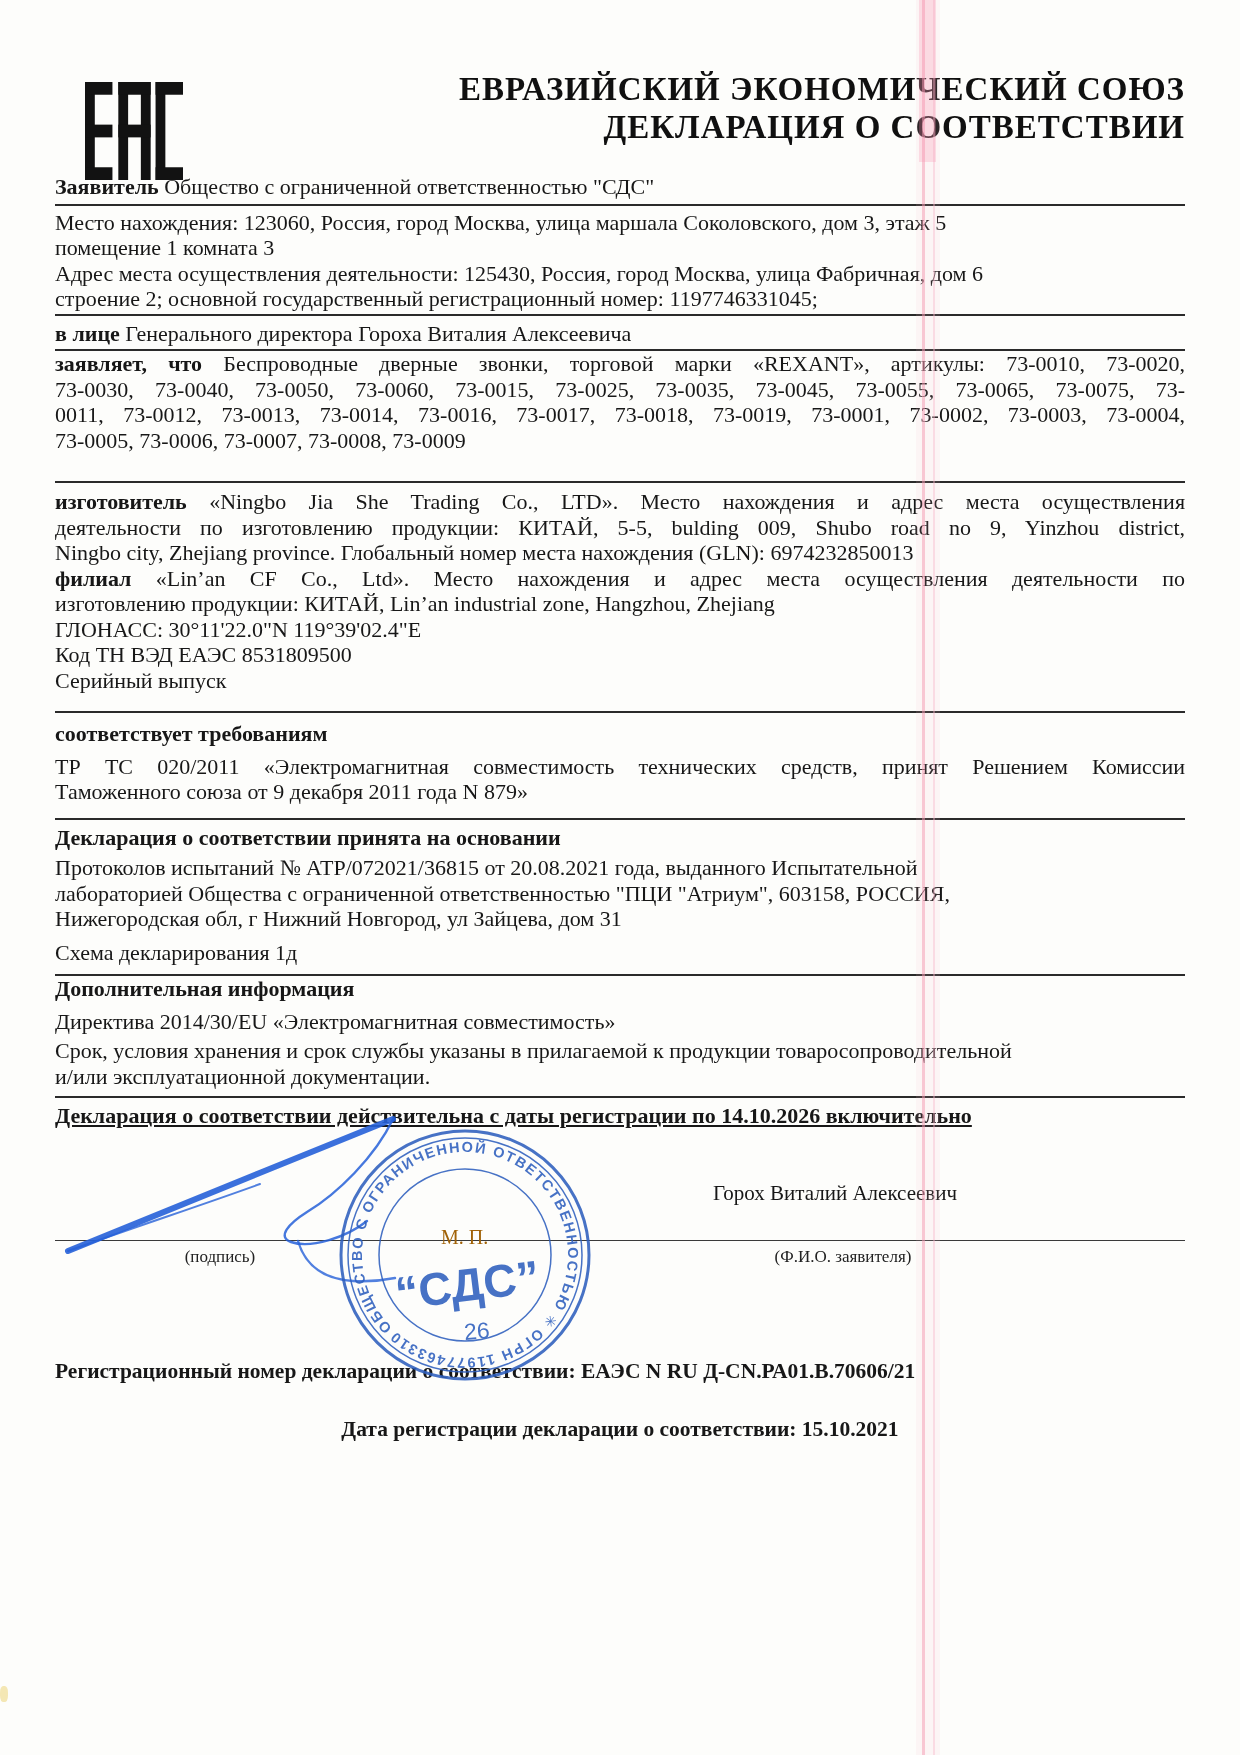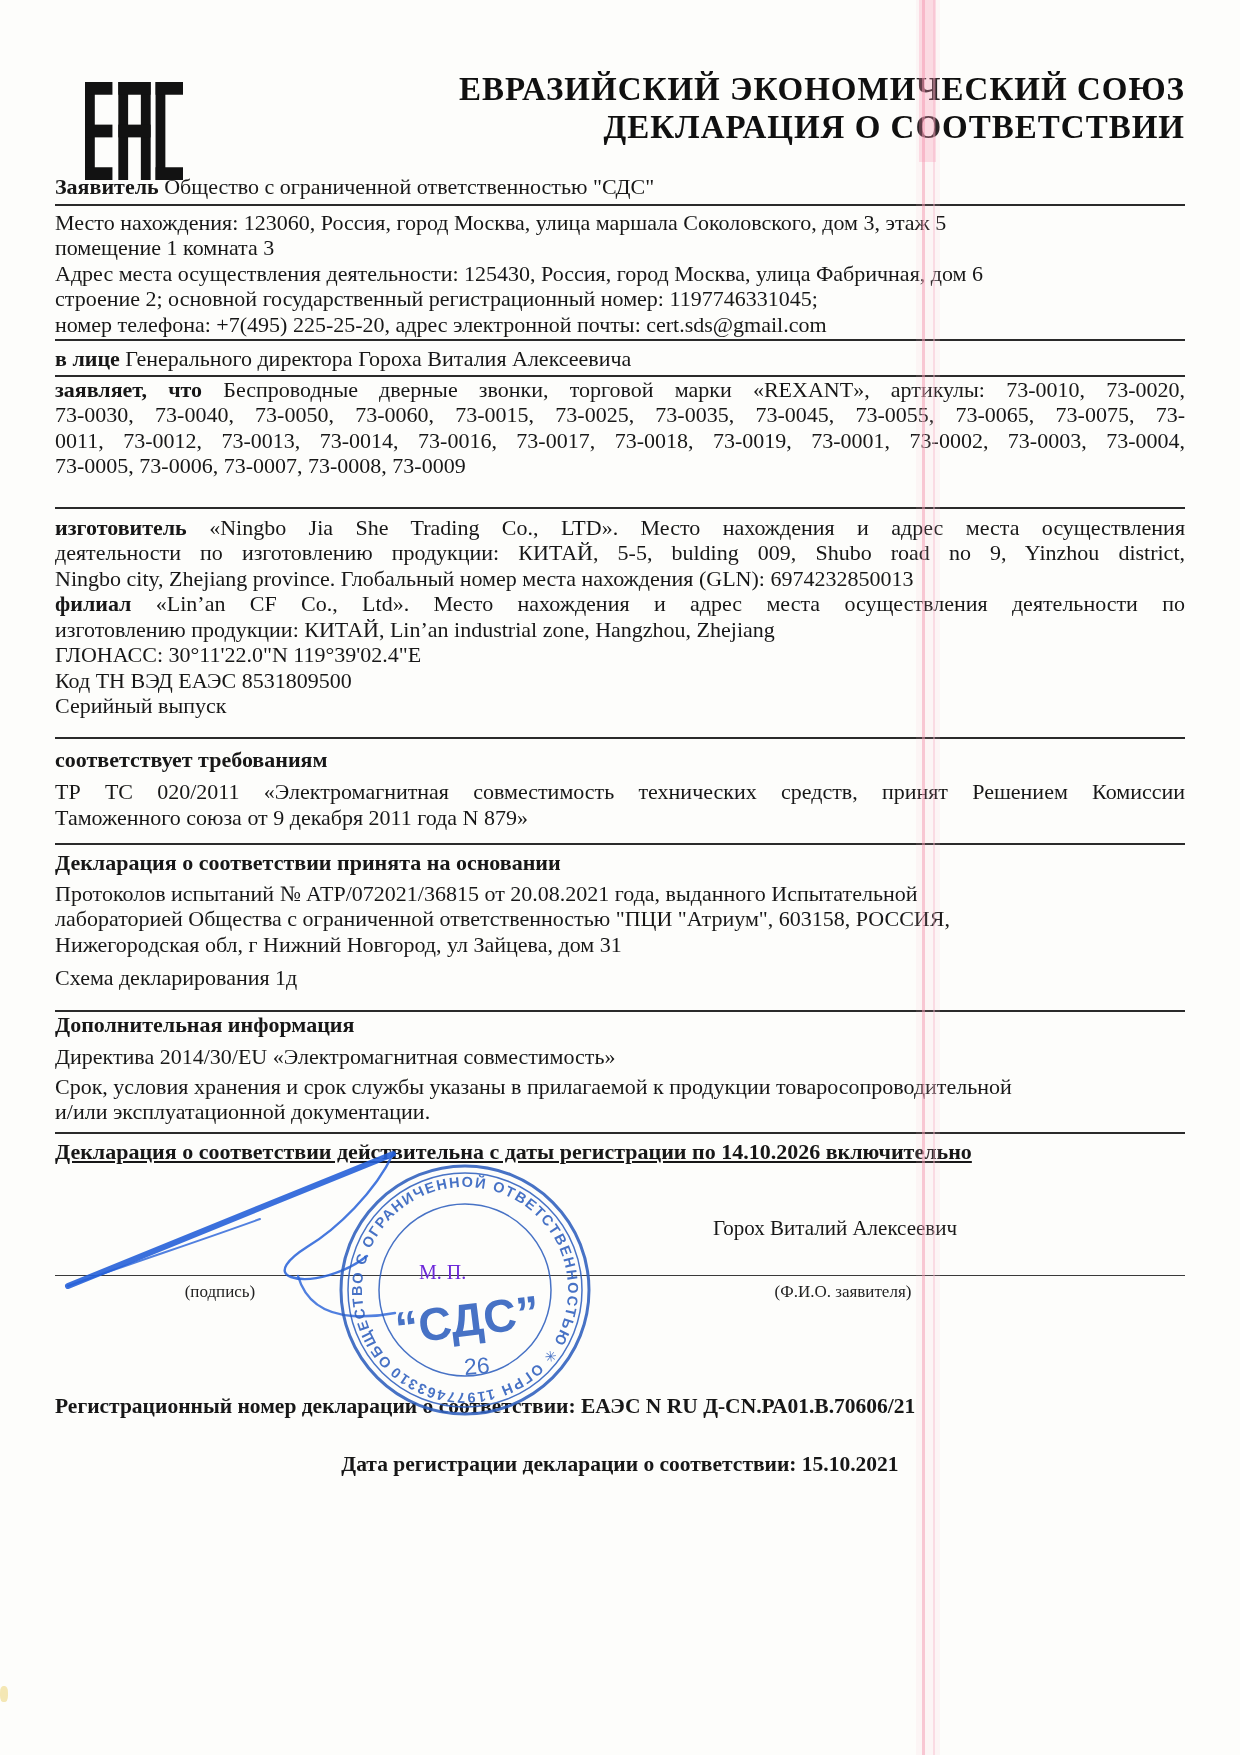--- a/index.html
+++ b/index.html
@@ -18,35 +18,35 @@
   .lbl { font-weight:bold; }
   .jl { text-align:justify; text-align-last:justify; }
   .boldline { font-weight:bold; }
   .sec { border-bottom:2px solid #2a2a2a; }
   .s1 { margin-top:28px; padding-bottom:4px; }
   .s2 { padding-top:4px; padding-bottom:2px; }
   .s3 { padding-top:5px; padding-bottom:3px; }
   .s4 { padding-bottom:28px; }
   .s5 { padding-top:6px; padding-bottom:18px; }
   .s6 { padding-top:8px; padding-bottom:13px; }
-  .s7 { padding-top:5px; padding-bottom:19px; }
+  .s7 { padding-top:5px; padding-bottom:9px; }
   .s8 { padding-bottom:7px; }
   .gap7 { height:7px; }
   .gap5 { height:5px; }
   .mt8 { margin-top:8px; }
   .mt4 { margin-top:4px; }
   .validity { padding-top:5px;text-decoration:underline; }
   
   .sigzone { position:relative; height:228px; }
   .sigline { position:absolute; left:0; top:111px; width:1130px; border-top:1.8px solid #3a3a3a; }
   .cap { position:absolute; font-size:17px; color:#222; }
   .cap-sign { left:65px; top:118px; width:200px; text-align:center; }
   .cap-fio { left:638px; top:118px; width:300px; text-align:center; }
   .fio { position:absolute; left:570px; top:52px; width:420px; text-align:center; font-size:21px; }
-  .mp { position:absolute; left:364px; top:97px; font-size:20px; color:#6d28d9; z-index:3; }
+  .mp { position:absolute; left:386px; top:97px; font-size:20px; color:#a16207; z-index:3; }
   .sig { position:absolute; left:0; top:-30px; width:430px; height:230px; z-index:2; }
   .stampsvg { position:absolute; left:270px; top:-14px; width:280px; height:280px; z-index:4; opacity:.88; }
   .ringtext { font-family:"Liberation Sans","DejaVu Sans",sans-serif; font-size:14.5px; letter-spacing:1.6px; font-weight:600; }
   .sds { font-family:"Liberation Sans","DejaVu Sans",sans-serif; font-weight:bold; font-size:46px; }
   .sdsnum { font-family:"Liberation Sans","DejaVu Sans",sans-serif; font-size:23px; }
   .reg1 { font-size:21.5px; line-height:28px; font-weight:bold; }
   .reg2 { margin-top:30px; font-size:21.5px; line-height:28px; font-weight:bold;text-align:center; }
   
   .artwash { position:absolute; left:916px; top:0; width:24px; height:1755px; background:rgba(250,190,205,.12); pointer-events:none; z-index:6; }
   .artline1 { position:absolute; left:922px; top:0; width:3px; height:1755px; background:rgba(243,154,178,.5); pointer-events:none; z-index:6; }
@@ -82,21 +82,20 @@
 
   <div class="sec s1">
     <div class="ln"><b class="lbl">Заявитель</b> <span>Общество с ограниченной ответственностью "СДС"</span></div>
   </div>
 
   <div class="sec s2">
     <div class="ln">Место нахождения: 123060, Россия, город Москва, улица маршала Соколовского, дом 3, этаж 5</div>
     <div class="ln">помещение 1 комната 3</div>
     <div class="ln">Адрес места осуществления деятельности: 125430, Россия, город Москва, улица Фабричная, дом 6</div>
     <div class="ln">строение 2; основной государственный регистрационный номер: 1197746331045;</div>
-    <div class="ln">номер телефона: +7(495) 225-25-20, адрес электронной почты: cert.sds@gmail.com</div>
   </div>
 
   <div class="sec s3">
     <div class="ln"><b class="lbl">в лице</b> <span>Генерального директора Гороха Виталия Алексеевича</span></div>
   </div>
 
   <div class="sec s4">
     <div class="ln jl"><b class="lbl">заявляет, что</b> <span>Беспроводные дверные звонки, торговой марки «REXANT», артикулы: 73-0010, 73-0020,</span></div>
     <div class="ln jl">73-0030, 73-0040, 73-0050, 73-0060, 73-0015, 73-0025, 73-0035, 73-0045, 73-0055, 73-0065, 73-0075, 73-</div>
     <div class="ln jl">0011, 73-0012, 73-0013, 73-0014, 73-0016, 73-0017, 73-0018, 73-0019, 73-0001, 73-0002, 73-0003, 73-0004,</div>

